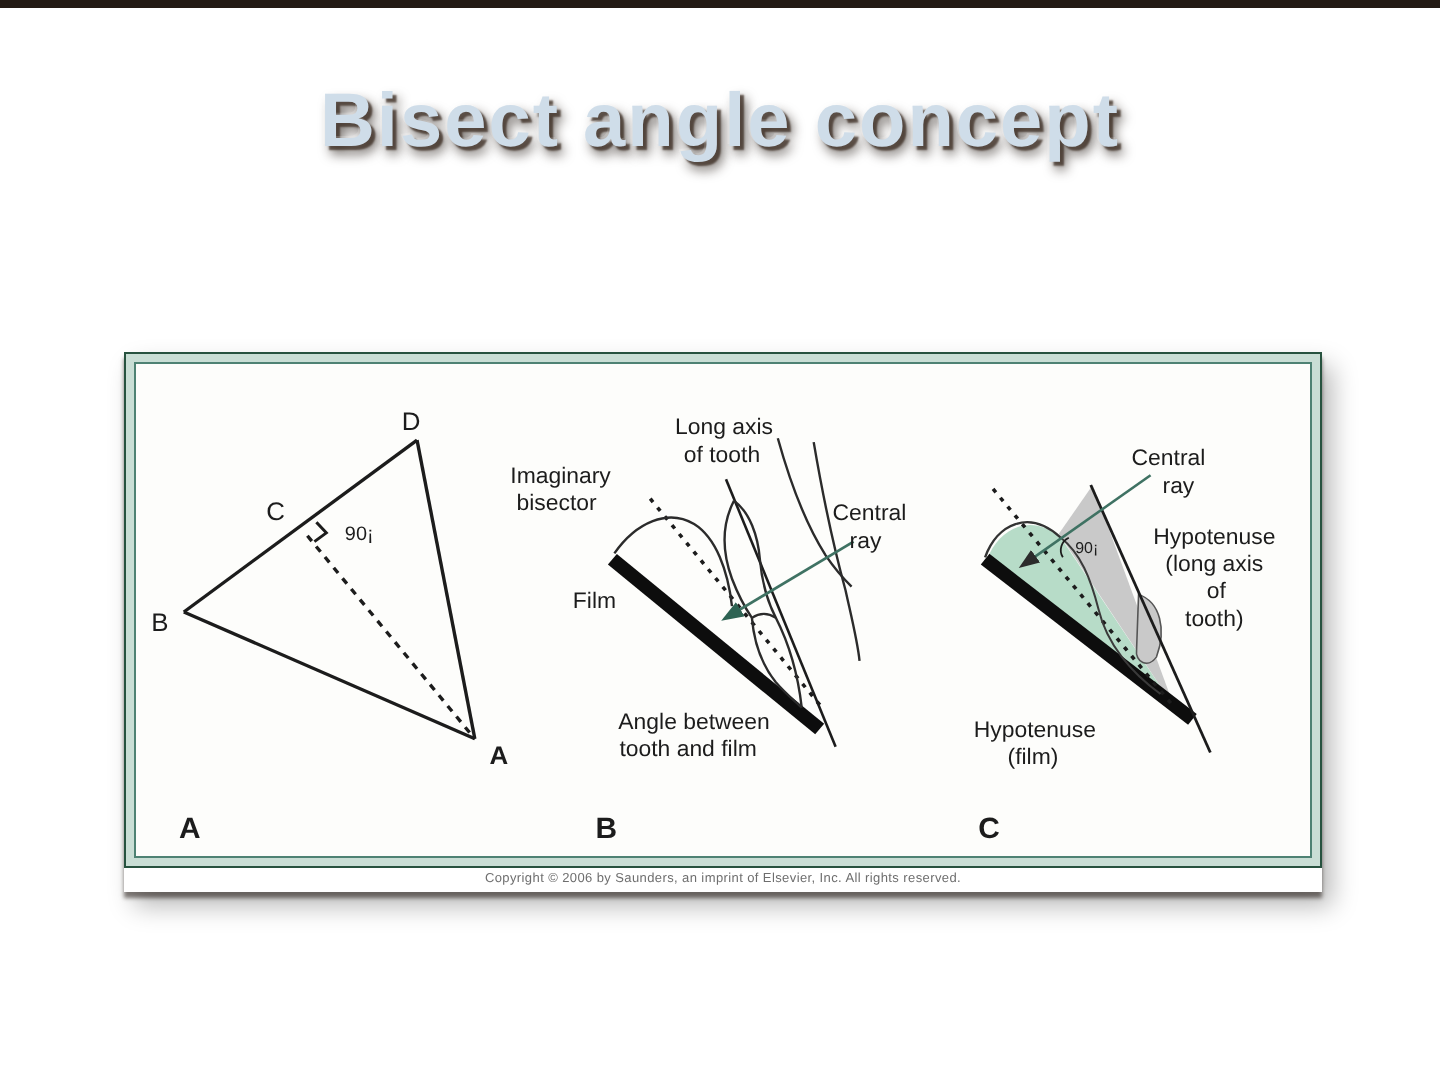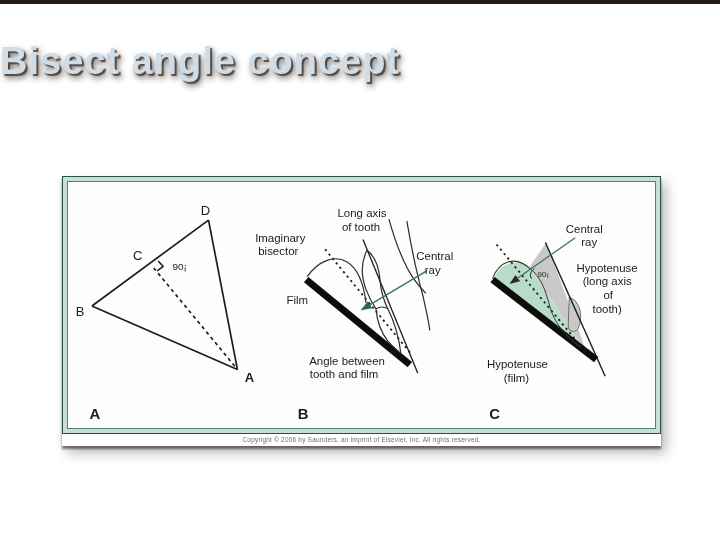--- a/index.html
+++ b/index.html
@@ -6,21 +6,21 @@
   body{width:720px;height:539px;overflow:hidden;font-family:"Liberation Sans","DejaVu Sans",sans-serif;}
   .slide{
     position:relative;width:720px;height:539px;
     background:
       linear-gradient(247deg, rgba(25,15,10,0.22), rgba(25,15,10,0.02) 45%),
       linear-gradient(115deg, rgba(255,240,230,0) 22%, rgba(255,240,230,0.25) 28%, rgba(255,240,230,0.06) 33%, rgba(255,240,230,0) 40%, rgba(255,240,230,0.12) 54%, rgba(255,240,230,0) 62%, rgba(255,240,230,0.07) 78%, rgba(255,240,230,0) 86%),
       linear-gradient(140deg, #c2a success 0%, #b09687 0%, #b39a8b 18%, #a18a7c 42%, #90<br>7b6f 0%, #917c6f 62%, #7d6c60 82%, #695c51 100%);
   }
   .top-strip{position:absolute;left:0;top:0;width:720px;height:4px;background:#241b15;}
   .title{
-    position:absolute;left:0;top:40px;width:720px;
+    position:absolute;left:0;top:40px;width:720px;text-align:center;
     font-size:38px;font-weight:bold;letter-spacing:1px;color:#cfdde9;
     text-shadow:-1px -1px 0 rgba(255,255,255,0.18), 2px 2px 1px rgba(62,47,38,0.8), 3px 4px 6px rgba(35,26,20,0.65);
   }
   .figure{
     position:absolute;left:62px;top:176px;width:599px;background:#ffffff;
     box-shadow:0 3px 2px rgba(30,20,14,0.55), 5px 7px 12px rgba(0,0,0,0.28);
   }
   .canvas-border{border:1px solid #27523f;background:#c9ded5;padding:4px;}
   .canvas-inner{border:1px solid #4e8273;background:#fdfdfb;font-size:0;}
   svg{display:block;}

